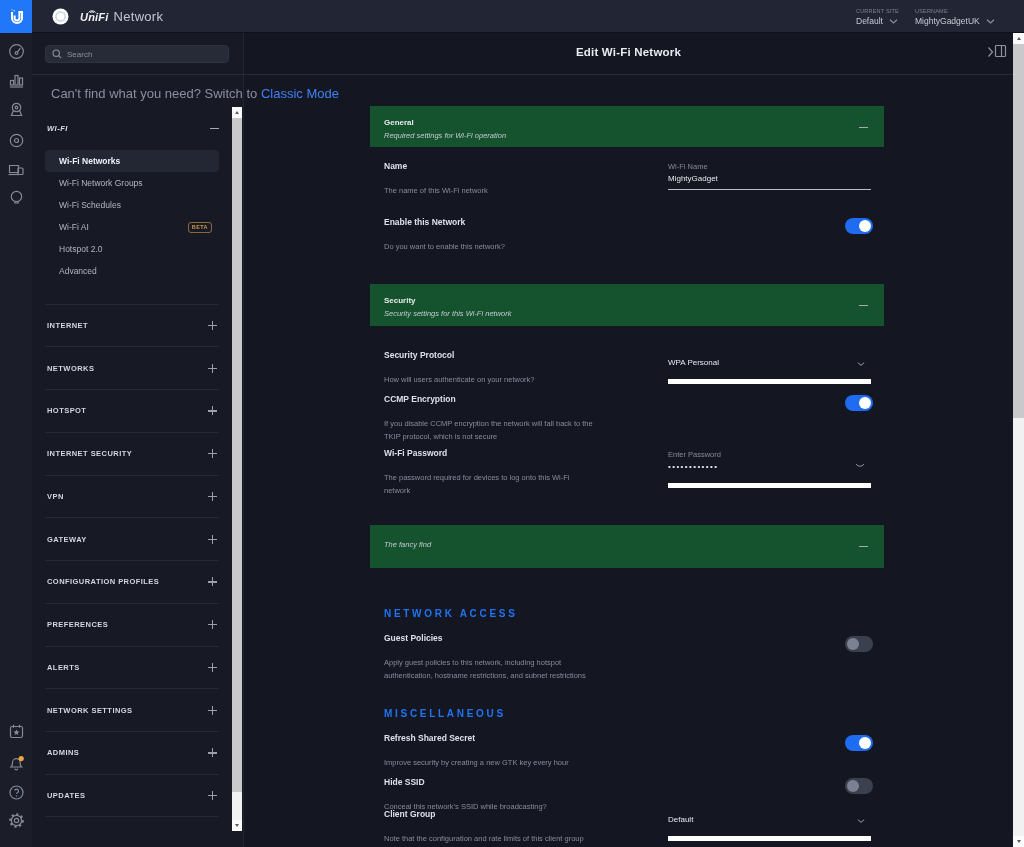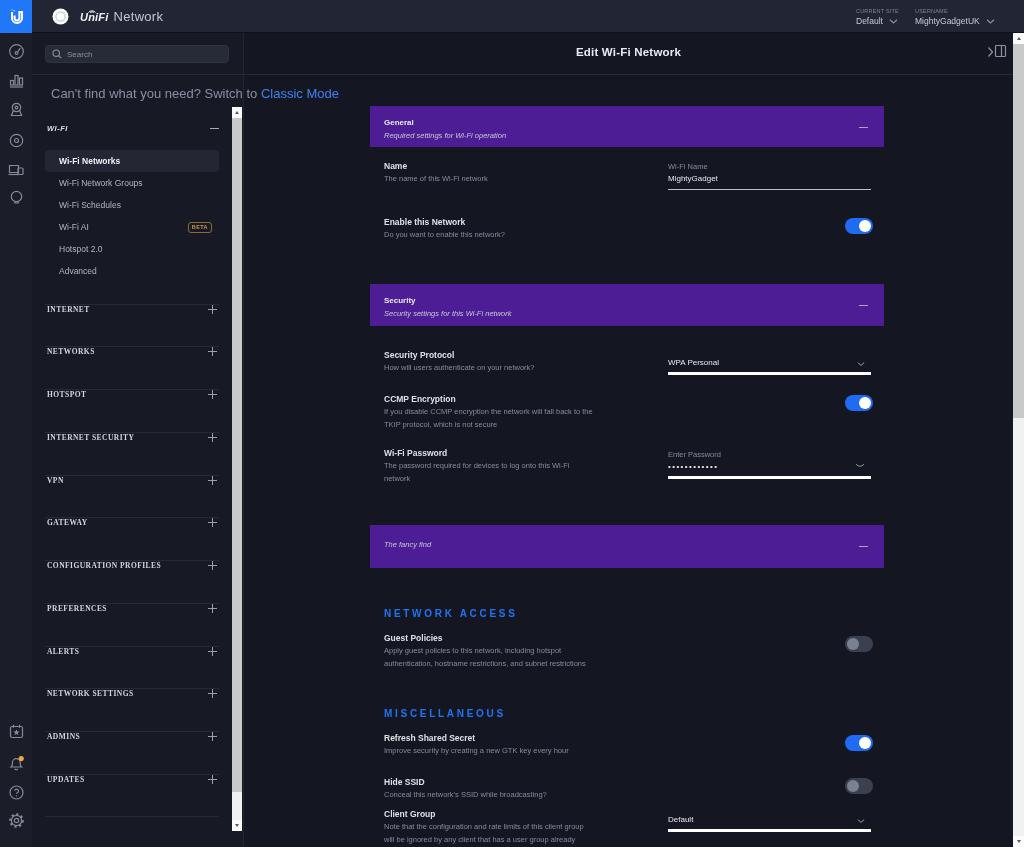--- a/index.html
+++ b/index.html
@@ -38,53 +38,53 @@
 
   .nav { position:absolute; left:0; top:74px; width:212px; height:740px; }
   .nav-group-head { position:absolute; left:15px; right:25px; top:13px; height:17px; display:flex; align-items:center; justify-content:space-between; }
   .nav-group-label { font-size:7.5px; font-weight:bold; letter-spacing:.5px; color:#dbdee6;font-style:italic; }
   .minus-ico { width:9px; height:0; border-top:1.2px solid #a3a9b5; display:inline-block; }
   .wifi-items { position:absolute; left:13px; top:43px; width:174px; }
   .wifi-item { height:22px; display:flex; align-items:center; padding:0 0 0 14px; font-size:8.5px; color:#b2b6c2; border-radius:4px; position:relative; }
   .wifi-item.selected { background:#232734; color:#eef0f4; font-weight:bold; }
   .beta-badge { position:absolute; right:7px; top:6px; font-size:5.5px; font-weight:bold; letter-spacing:.4px; color:#c9964e; border:1px solid #8a6a3a; border-radius:3px; padding:1.5px 3px; line-height:1; }
   .nav-sections { position:absolute; left:13px; top:196.5px; width:174px; }
-  .nav-section { height:42.75px; border-top:1px solid #262a37; display:flex; justify-content:space-between; padding:0 2px;font-family:Liberation Serif, serif; }
+  .nav-section { height:42.75px; border-top:1px solid #262a37; display:flex; align-items:center; justify-content:space-between; padding:0 2px; }
   .nav-section:last-child { border-bottom:1px solid #262a37; }
   .nav-section-label { font-size:7.5px; font-weight:bold; letter-spacing:.45px; color:#d3d6de; }
   .plus-ico { position:relative; width:9px; height:9px; }
   .plus-ico:before { content:""; position:absolute; left:0; top:4px; width:9px; height:1.2px; background:#9aa0ae; }
   .plus-ico:after { content:""; position:absolute; left:4px; top:0; width:1.2px; height:9px; background:#9aa0ae; }
 
   
   .sb-scroll { position:absolute; left:232px; top:107px; width:10px; height:724px; background:#f1f1f1; }
   .sb-btn { position:absolute; left:0; width:10px; height:11px; background:#fbfbfb; display:flex; align-items:center; justify-content:center; }
   .sb-thumb { position:absolute; left:0; width:10px; background:#c9c9cb; }
   .tri-up { width:0; height:0; border-left:2.5px solid transparent; border-right:2.5px solid transparent; border-bottom:3.5px solid #5a5a5f; }
   .tri-down { width:0; height:0; border-left:2.5px solid transparent; border-right:2.5px solid transparent; border-top:3.5px solid #5a5a5f; }
 
   
   .content-header { position:absolute; left:244px; top:33px; width:769px; height:41px; }
   .page-title { position:absolute; left:0; top:13px; width:769px; text-align:center; font-size:11.5px; font-weight:bold; color:#e9ebf1; letter-spacing:.2px; }
   .panel-toggle { position:absolute; right:5px; top:10px; width:22px; height:18px; }
 
-  .strip { position:absolute; left:370px; width:514px; background:#4c1d95; padding:12px 14px 0 14px; }
+  .strip { position:absolute; left:370px; width:514px; background:#14532d; padding:12px 14px 0 14px; }
   .strip-title { line-height:10px; font-size:8px; font-weight:bold; color:#e8eaf0; }
   .strip-sub { line-height:9px; font-size:7.5px; font-style:italic; color:#c6c9d4; margin-top:3px; }
   .strip .minus-ico { position:absolute; right:16px; top:21px; }
 
   .srow { position:absolute; left:384px; width:215px; }
   .srow-label { font-size:8.5px; font-weight:bold; color:#dde0e8; line-height:12px; }
-  .srow-desc { font-size:7.5px; color:#878b9a; line-height:13px; margin-top:0; }
+  .srow-desc { font-size:7.5px; color:#878b9a; line-height:13px; margin-top:12px; }
 
   .field { position:absolute; left:668px; width:203px; }
   .field-label { font-size:7.5px; color:#868a99; line-height:9px; }
   .field-value { font-size:8px; color:#e6e8ee; line-height:12px; margin-top:2px; }
   .field-underline-bright { border-bottom:1px solid #b9bec9; padding-bottom:4px; }
-  .field-underline-dim { border-bottom:3px solid #ffffff; padding-bottom:3px; }
+  .field-underline-dim { border-bottom:5px solid #ffffff; padding-bottom:10px; }
   .select-chev { position:absolute; right:6px; }
   .pwd-dots { font-size:8px; letter-spacing:1.4px; }
 
   .toggle { position:absolute; left:845px; width:28px; height:16px; border-radius:8px; }
   .toggle .knob { position:absolute; top:2px; width:12px; height:12px; border-radius:50%; }
   .toggle.on { background:#1f6bf1; }
   .toggle.on .knob { left:14px; background:#ffffff; }
   .toggle.off { background:#3b404e; }
   .toggle.off .knob { left:2px; background:#7b8192; }
 

